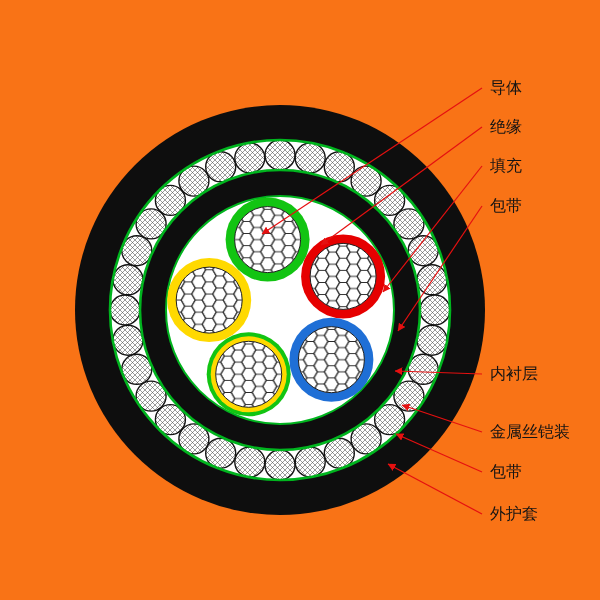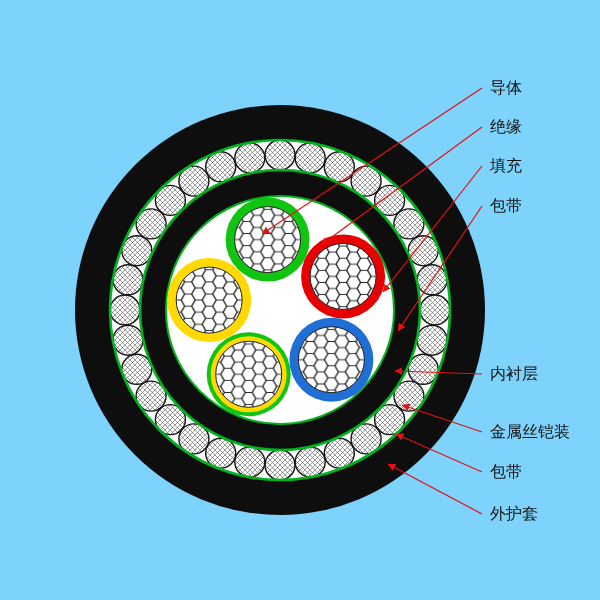--- a/index.html
+++ b/index.html
@@ -1,16 +1,16 @@
 <!DOCTYPE html>
 <html><head>
 <meta charset="utf-8">
 <style>
   html,body{margin:0;padding:0;background:#ffffff;}
-  .stage{width:600px;height:600px;position:relative;background:#7dd3fc;overflow:hidden;}
+  .stage{width:600px;height:600px;position:relative;background:#f97316;overflow:hidden;}
   svg{display:block;}
   text.callout{font-family:"Liberation Sans",sans-serif;font-size:16px;fill:#141414;}
   .leader{stroke-width:1.2;fill:none;}
   .conductor-bg{fill:#ffffff;stroke:#202020;stroke-width:1;}
   .mesh{fill:url(#hexmesh);}
   .greenline{fill:none;}
 </style>
 </head>
 <body>
 

